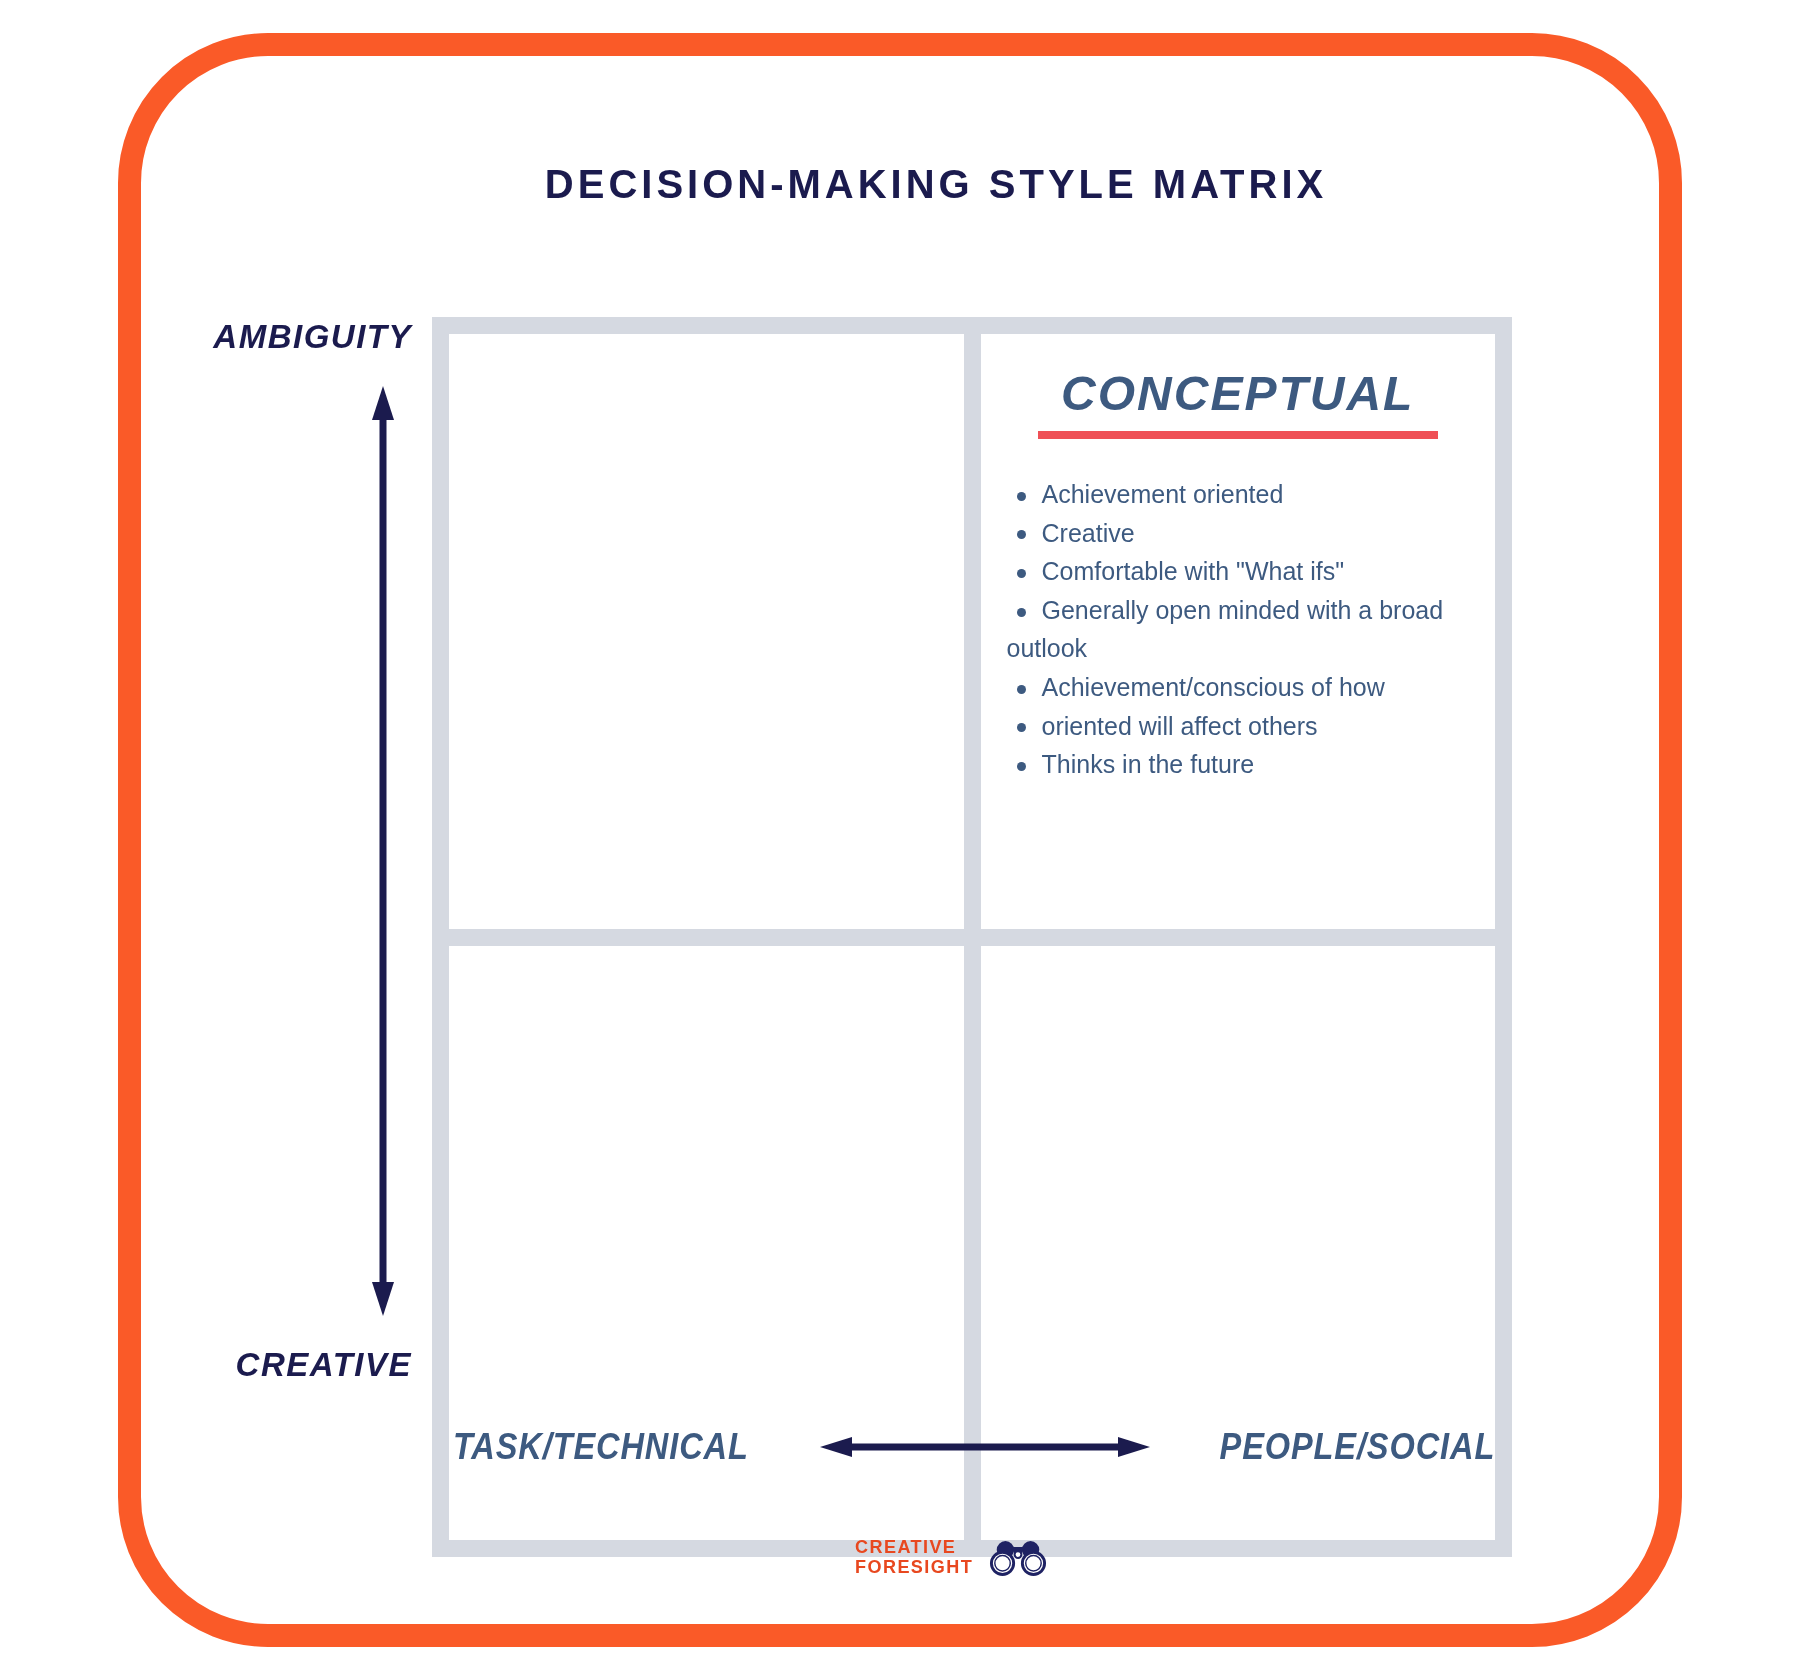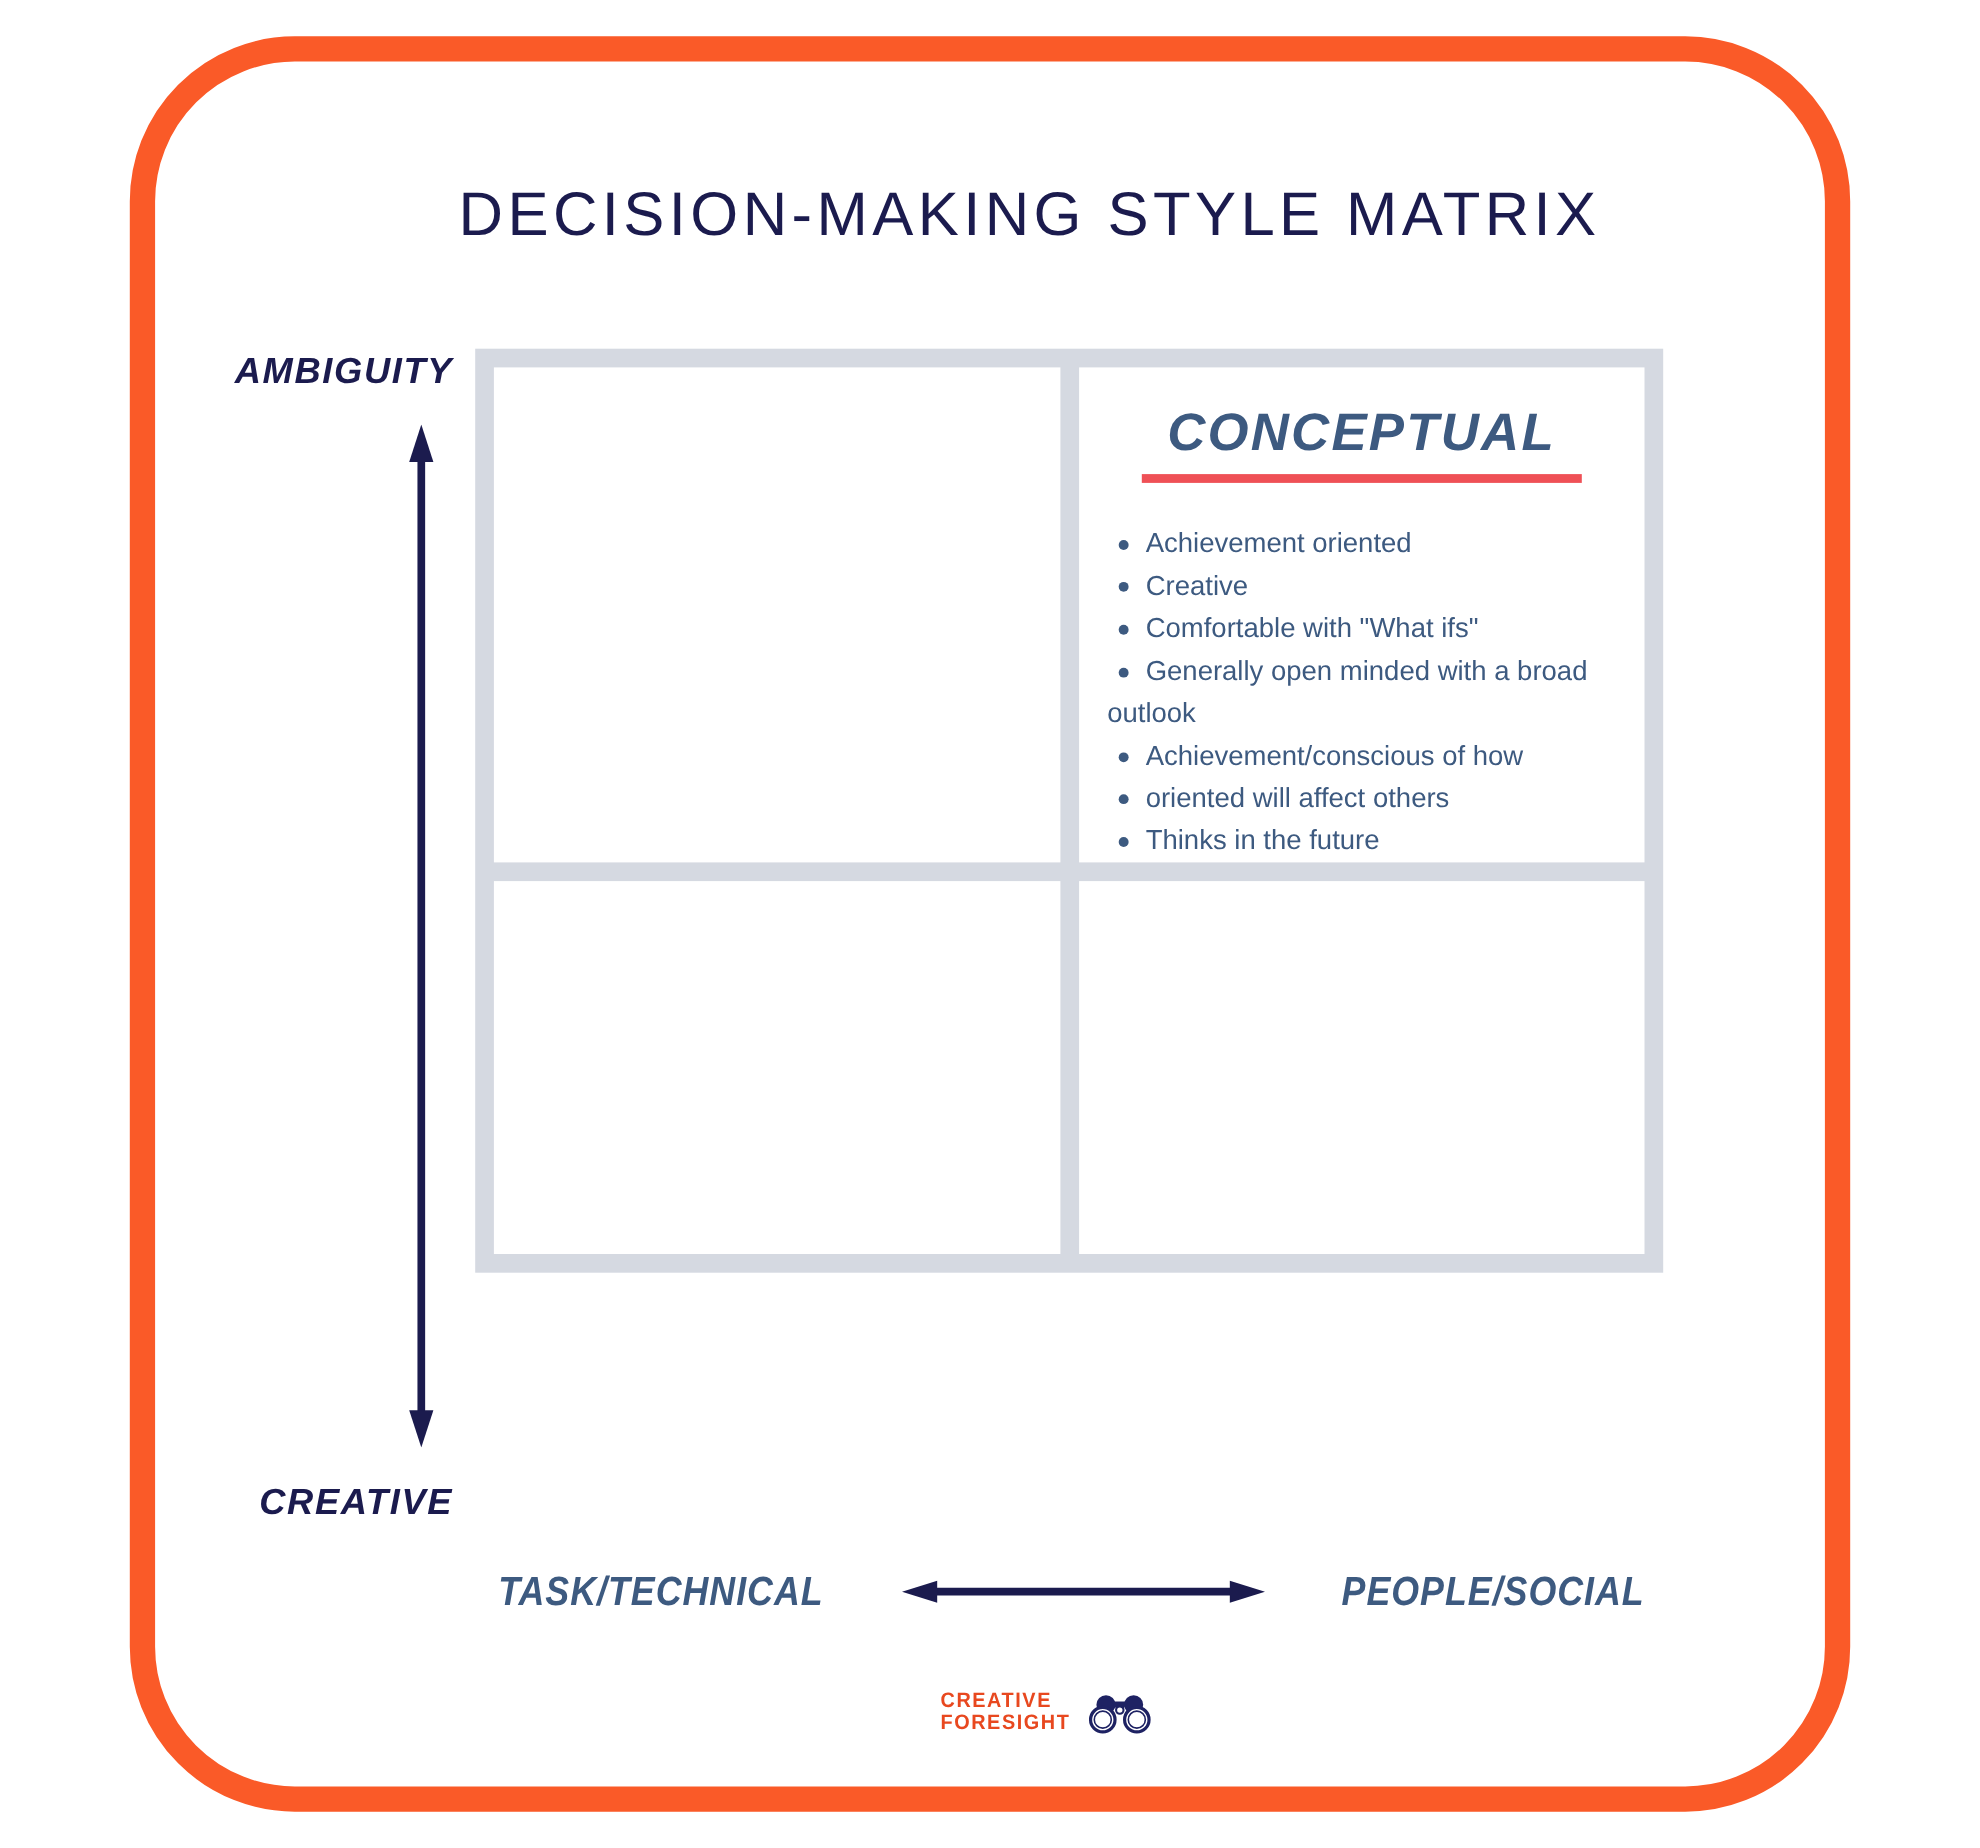--- a/index.html
+++ b/index.html
@@ -18,26 +18,26 @@
   }
   .subtitle{
     position:absolute;left:963px;top:112px;transform:translateX(-50%);
     white-space:nowrap;
     font-size:27px;font-weight:600;letter-spacing:3px;
     color:var(--navy,#1B1B4E);
   }
   .title{
     position:absolute;left:936px;top:162px;transform:translateX(-50%);
     margin:0;white-space:nowrap;
-    font-size:56px;font-weight:400;letter-spacing:4px;
+    font-size:40px;font-weight:700;letter-spacing:4px;
     color:var(--navy,#1B1B4E);
   }
   .matrix{
     position:absolute;left:432px;top:317px;
-    width:1080px;height:840px;box-sizing:border-box;
+    width:1080px;height:1240px;box-sizing:border-box;
     background:var(--grid-gray,#D5D9E1);
     padding:17px;
     display:grid;
     grid-template-columns:1fr 1fr;
     grid-template-rows:1fr 1fr;
     gap:17px;
   }
   .cell{background:#ffffff;position:relative;}
   .q-title{
     margin-top:32px;text-align:center;

